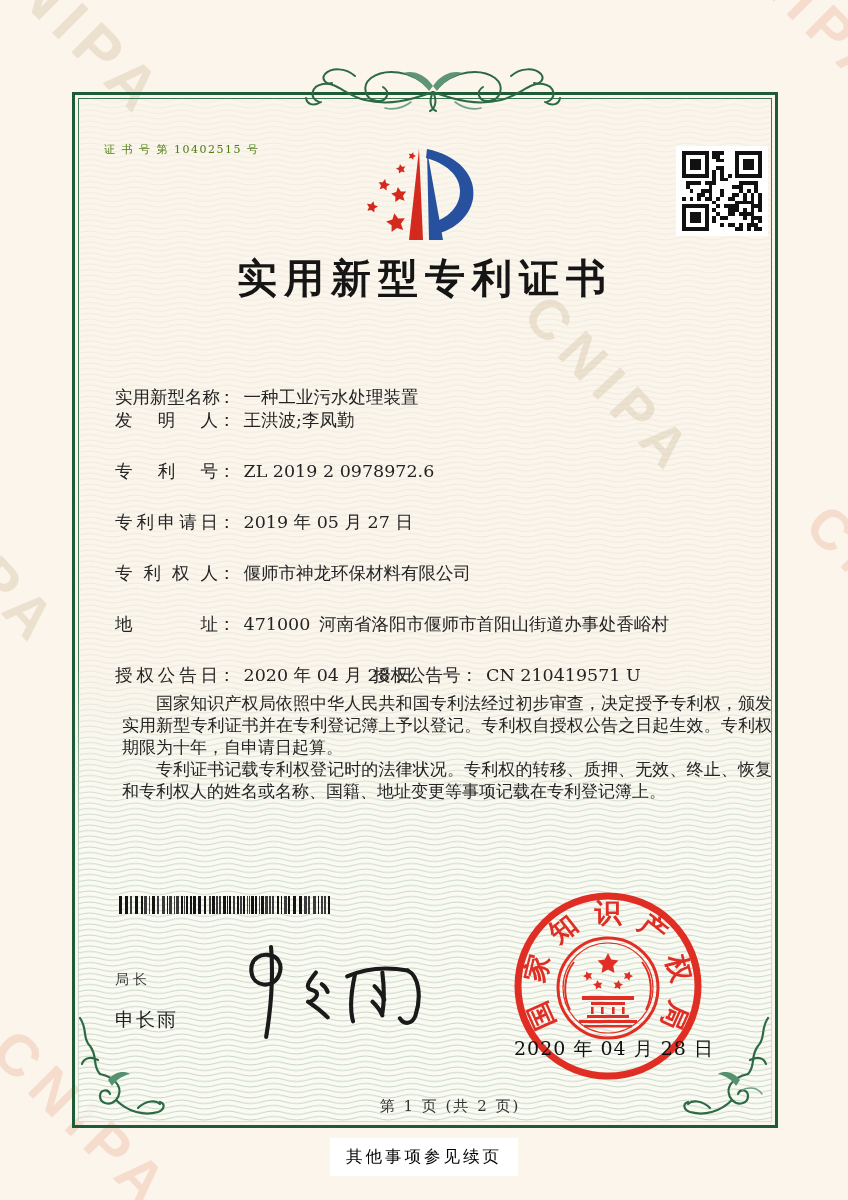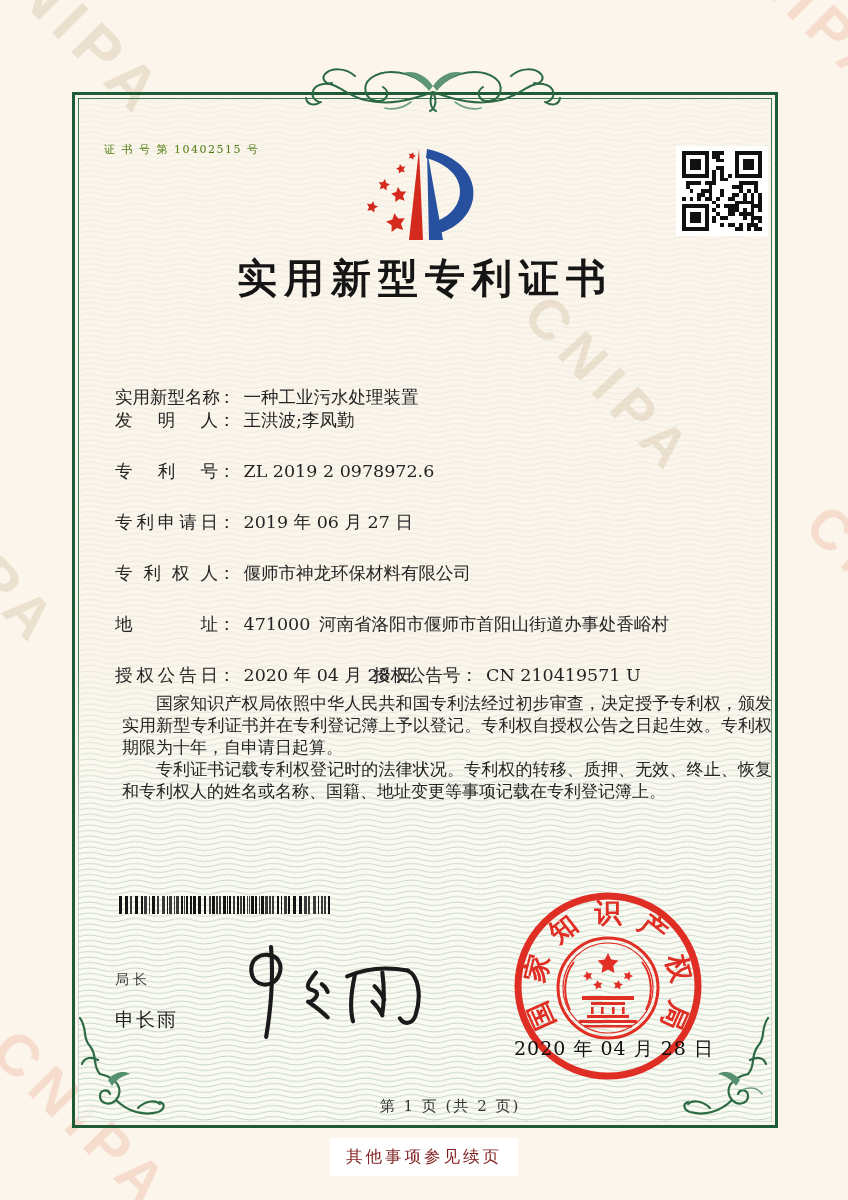--- a/index.html
+++ b/index.html
@@ -57,21 +57,21 @@
   .stamp-date{
     left:514px; top:1036px; font-size:19px; letter-spacing:1px;
     color:#101010; z-index:4; white-space:nowrap;
   }
   .pageinfo{
     left:72px; top:1097px; width:756px; text-align:center;
     font-size:15px; letter-spacing:2px; color:#333; z-index:2;
   }
   .footer-note{
     left:50%; transform:translateX(-50%); top:1138px; background:#fff;
-    padding:8px 16px; font-size:16.5px; letter-spacing:3px; color:#7f1d1d; z-index:2;
+    padding:8px 16px; font-size:16.5px; letter-spacing:3px; color:#000000; z-index:2;
   }
   #ring-text text{
     font-size:27px; fill:#df241a; font-weight:700; text-anchor:middle;
     font-family:"DejaVu Serif","Liberation Serif",serif;
   }
   .orn{z-index:2; position:absolute;}
 </style>
 </head>
 <body>
 
@@ -302,21 +302,21 @@
   <div class="content field-row" style="top:357px;margin-top:28px;">
     <span class="flabel">实用新型名称</span><span class="colon">：</span><span class="fvalue">一种工业污水处理装置</span>
   </div>
   <div class="content field-row" style="top:408px;">
     <span class="flabel">发明人</span><span class="colon">：</span><span class="fvalue">王洪波;李凤勤</span>
   </div>
   <div class="content field-row" style="top:459px;">
     <span class="flabel">专利号</span><span class="colon">：</span><span class="fvalue">ZL 2019 2 0978972.6</span>
   </div>
   <div class="content field-row" style="top:510px;">
-    <span class="flabel">专利申请日</span><span class="colon">：</span><span class="fvalue">2019 年 06 月 27 日</span>
+    <span class="flabel">专利申请日</span><span class="colon">：</span><span class="fvalue">2019 年 05 月 27 日</span>
   </div>
   <div class="content field-row" style="top:561px;">
     <span class="flabel">专利权人</span><span class="colon">：</span><span class="fvalue">偃师市神龙环保材料有限公司</span>
   </div>
   <div class="content field-row" style="top:612px;">
     <span class="flabel">地址</span><span class="colon">：</span><span class="fvalue">471000 河南省洛阳市偃师市首阳山街道办事处香峪村</span>
   </div>
   <div class="content field-row" style="top:663px;">
     <span class="flabel">授权公告日</span><span class="colon">：</span><span class="fvalue">2020 年 04 月 28 日</span>
     <span class="grant-right">

